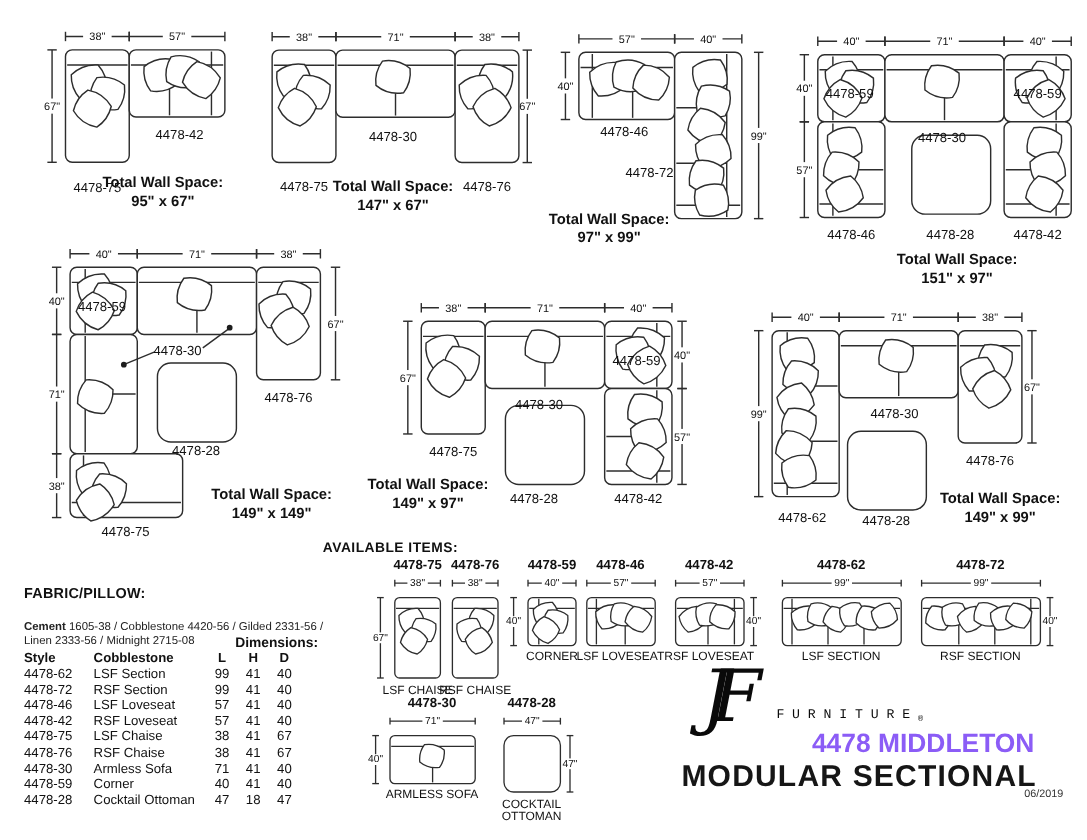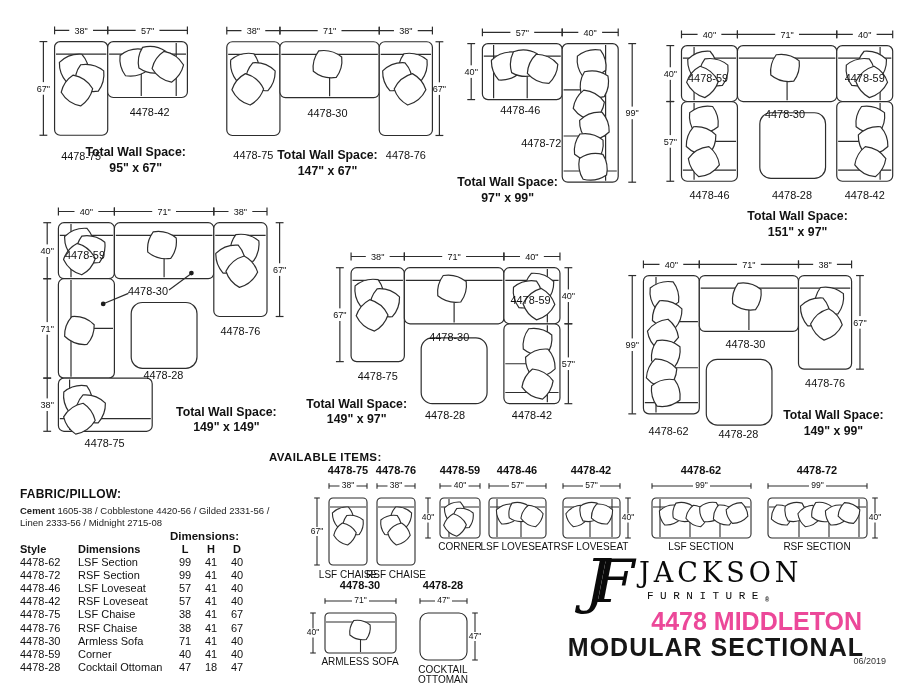--- a/index.html
+++ b/index.html
@@ -16,37 +16,37 @@
   .cfg .pc,.cfg .ln,.cfg use.pw{stroke-width:.85}
   .itm .pc,.itm .ln,.itm use.pw{stroke-width:1.1}
   .cfg .dimtxt{font-size:6.5px}
   .itm .dimtxt{font-size:8.5px}
   .cfg .lbl{font-size:7.8px}
   .cfg .tot{font-size:8.8px;font-weight:bold}
   .itm .id{font-size:11px;font-weight:bold}
   .itm .nm{font-size:10px}
   .avail-head{position:absolute;left:269px;top:451px;font-size:11.5px;font-weight:bold;letter-spacing:.4px}
   .fabric{position:absolute;left:20px;top:487px;width:258px}
-  .fabric .fab-head{font-size:12px;font-weight:bold;margin-bottom:4px;letter-spacing:.2px}
+  .fabric .fab-head{font-size:12px;font-weight:bold;margin-bottom:16px;letter-spacing:.2px}
   .fab-line{font-size:9.5px;line-height:11.5px;color:#222}
   .spec-table{position:absolute;left:20px;top:530px;width:240px}
-  .dims-head{position:absolute;left:150px;top:0;width:95px;font-weight:bold;font-size:11.5px}
+  .dims-head{position:absolute;left:150px;top:0;width:95px;text-align:right;font-weight:bold;font-size:11.5px}
   .rows{position:absolute;left:0;top:13px;width:240px}
   .trow{position:relative;height:13.1px;font-size:11px;white-space:nowrap}
   .trow.th{font-weight:bold}
   .cs{position:absolute;left:0}
   .cd{position:absolute;left:58px}
   .cl{position:absolute;left:152px;width:26px;text-align:center}
   .ch{position:absolute;left:178px;width:26px;text-align:center}
   .cdd{position:absolute;left:204px;width:26px;text-align:center}
   .monogram{position:absolute;left:585px;top:551px;font-family:"DejaVu Serif",serif;font-style:italic;font-weight:normal;font-size:60px;line-height:1;letter-spacing:-16px;color:#0a0a0a}
   .brand-name{position:absolute;left:639px;top:559px;font-family:"DejaVu Serif",serif;font-size:27px;line-height:1;letter-spacing:4px;color:#0a0a0a}
   .brand-type{position:absolute;left:647px;top:590px;font-family:Liberation Mono, monospace;font-size:11px;letter-spacing:6.5px;color:#0a0a0a}
   .brand-type .reg{font-size:7px;letter-spacing:0;vertical-align:-3px}
-  .model{position:absolute;right:44px;top:607px;font-size:25px;font-weight:bold;letter-spacing:0;color:#ec4899}
+  .model{position:absolute;right:44px;top:607px;font-size:22px;font-weight:bold;letter-spacing:0;color:#8b5cf6}
   .product{position:absolute;right:42px;top:633px;font-size:25px;font-weight:700;letter-spacing:1px;color:#161616}
   .date{position:absolute;right:20px;top:656px;font-size:9px;color:#333}
 </style>
 </head>
 <body>
 
 <div class="sheet">
 
   <svg width="0" height="0" aria-hidden="true">
     <defs>
@@ -791,21 +791,21 @@
     <div class="fab-head">FABRIC/PILLOW:</div>
     <div class="fab-line"><b>Cement</b><span> 1605-38 / Cobblestone 4420-56 / Gilded 2331-56 /</span></div>
     <div class="fab-line">Linen 2333-56 / Midnight 2715-08</div>
   </div>
 
   <div class="spec-table">
     <div class="dims-head">Dimensions:</div>
     <div class="rows">
       <div class="trow th">
         <span class="cs">Style</span>
-        <span class="cd">Dimensions</span>
+        <span class="cd">Cobblestone</span>
         <span class="cl">L</span>
         <span class="ch">H</span>
         <span class="cdd">D</span>
       </div>
       <div class="trow">
         <span class="cs">4478-62</span>
           <span class="cd">LSF Section</span>
           <span class="cl">99</span>
           <span class="ch">41</span>
           <span class="cdd">40</span>
@@ -863,19 +863,18 @@
         <span class="cs">4478-28</span>
           <span class="cd">Cocktail Ottoman</span>
           <span class="cl">47</span>
           <span class="ch">18</span>
           <span class="cdd">47</span>
       </div>
     </div>
   </div>
 
   <div class="monogram">JF</div>
-  <div class="brand-name">JACKSON</div>
   <div class="brand-type"><span>FURNITURE</span><span class="reg">®</span></div>
   <div class="model">4478 MIDDLETON</div>
   <div class="product">MODULAR SECTIONAL</div>
   <div class="date">06/2019</div>
 
 </div>
 
 </body></html>

